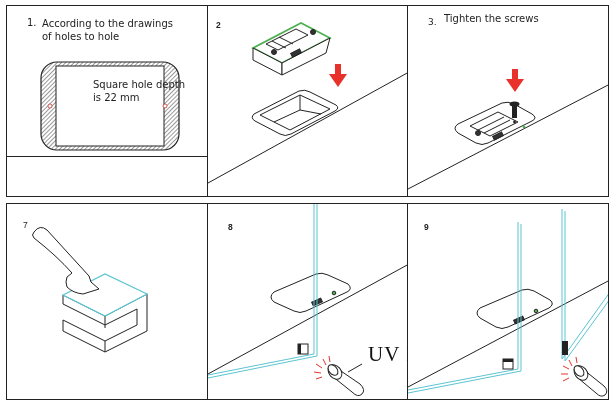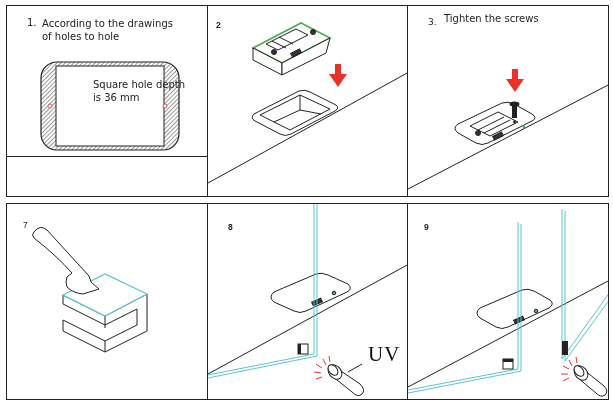--- a/index.html
+++ b/index.html
@@ -26,21 +26,21 @@
         <line x1="0" y1="0" x2="0" y2="3" stroke="#333" stroke-width="1"></line>
       </pattern>
     </defs>
     <rect x="34" y="56" width="138" height="88" rx="16" fill="url(#hatch)" stroke="#222" stroke-width="1.2"></rect>
     <rect x="49" y="60" width="108" height="80" fill="#fff" stroke="#222" stroke-width="1"></rect>
     <circle cx="43" cy="100" r="2" fill="#fff" stroke="#c33" stroke-width="0.8"></circle>
     <circle cx="158" cy="100" r="2" fill="#fff" stroke="#c33" stroke-width="0.8"></circle>
   </svg>
   <span class="inner" style="left:66px;top:72px;margin-left:20px;">
     <span>Square hole depth</span><br>
-    <span>is 36 mm</span>
+    <span>is 22 mm</span>
   </span>
 </div>
 <div class="panel" style="left:6px;top:156px;width:202px;height:41px;"></div>
 
 <div class="panel" style="left:207px;top:5px;width:201px;height:192px;">
   <span class="num" style="left:8px;top:14px;">2</span>
   <svg width="201" height="192">
     <line x1="0" y1="177" x2="201" y2="66" stroke="#222" stroke-width="1"></line>
     <g fill="#fff" stroke="#222" stroke-width="1">
       <path d="M45 42 L93 17 L122 32 L74 57 Z" stroke="#4caf50" stroke-width="1.6"></path>

